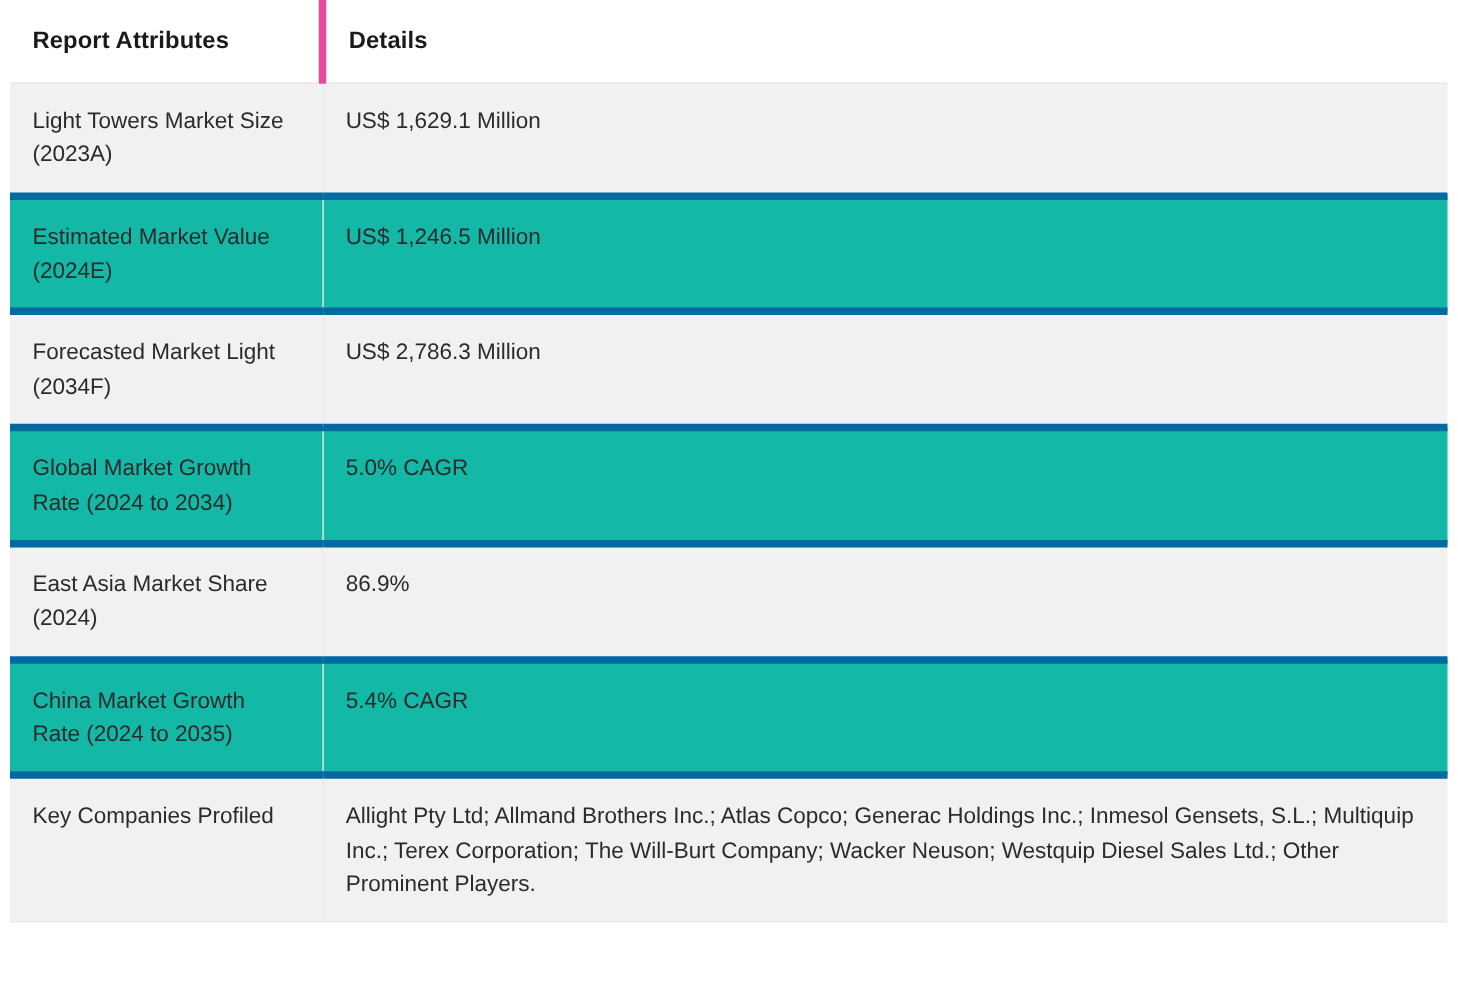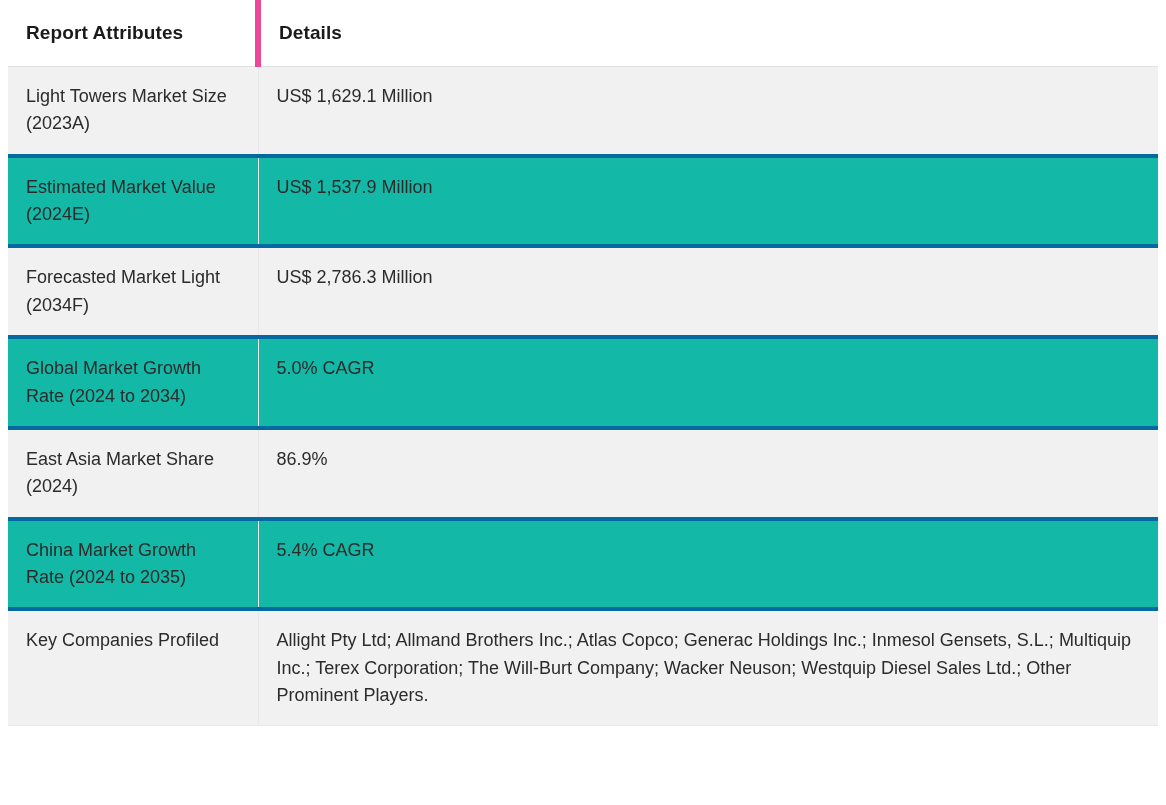--- a/index.html
+++ b/index.html
@@ -41,21 +41,21 @@
   }
   table.report-table th.attr-head { padding-left: 18px; }
   table.report-table th.det-head  { border-left: 6px solid #ec4899; padding-left: 18px; }
 
   table.report-table td {
     font-size: 18px;
     line-height: 1.52;
     color: #2b2b2b;
     padding: 16px 20px 16px 18px;
     vertical-align: top;
-    border-bottom: 4px solid #0369a1;
+    border-bottom: 6px solid #0369a1;
   }
   table.report-table td.det-cell {
     border-left: 1px solid #e8e8e8;
     padding-right: 26px;
   }
   tr.shaded td { background: #f1f1f1; }
   tr.plain td  { background: #14b8a6; }
   tr:last-child td { border-bottom: 1px solid #e8e8e8; }
 </style>
 </head>
@@ -73,21 +73,21 @@
         <th class="det-head">Details</th>
       </tr>
     </thead>
     <tbody id="table-body">
         <tr class="shaded">
           <td class="attr-cell">Light Towers Market Size (2023A)</td>
           <td class="det-cell">US$ 1,629.1 Million</td>
         </tr>
         <tr class="plain">
           <td class="attr-cell">Estimated Market Value (2024E)</td>
-          <td class="det-cell">US$ 1,537.9 Million</td>
+          <td class="det-cell">US$ 1,246.5 Million</td>
         </tr>
         <tr class="shaded">
           <td class="attr-cell">Forecasted Market Light (2034F)</td>
           <td class="det-cell">US$ 2,786.3 Million</td>
         </tr>
         <tr class="plain">
           <td class="attr-cell">Global Market Growth Rate (2024 to 2034)</td>
           <td class="det-cell">5.0% CAGR</td>
         </tr>
         <tr class="shaded">

